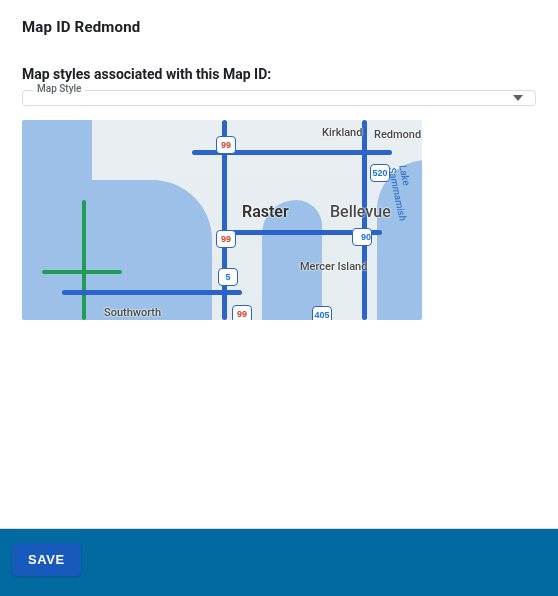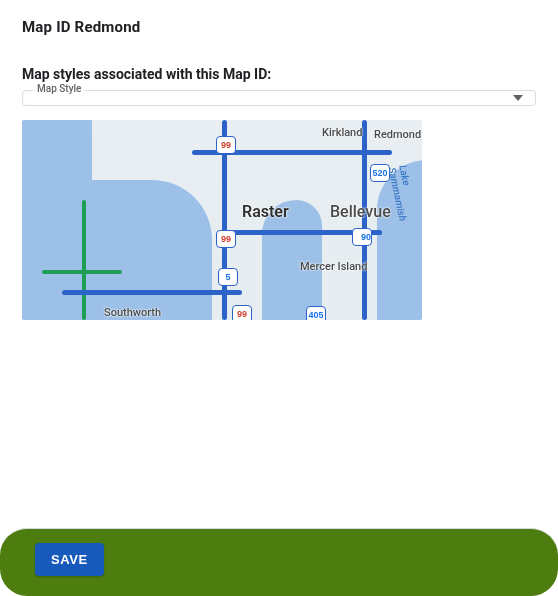--- a/index.html
+++ b/index.html
@@ -121,21 +121,21 @@
     color:#d23f31;
     font-weight:700;
     font-family:Arial,sans-serif;
   }
   .shield.blue{color:#1a73e8;}
   .s1{left:194px;top:16px;}
   .s2{left:194px;top:110px;}
   .s3{left:348px;top:44px;}
   .s4{left:330px;top:108px;text-align:right;}
   .s5{left:210px;top:185px;}
-  .s6{left:284px;top:186px;}
+  .s6{left:290px;top:186px;}
 
   .city-label{
     position:absolute;
     font-size:11px;
     color:#4a4a4a;
     font-weight:500;
     white-space:nowrap;
     text-shadow:0 0 2px #fff,0 0 2px #fff;
     padding-left:20px;
   }
@@ -147,23 +147,22 @@
     font-style:italic;
     font-weight:500;
     transform:rotate(78deg);
     transform-origin:left top;
   }
 
   .footer{
     position:absolute;
     left:0;right:0;bottom:0;
     border-top:1px solid var(--border);
-    padding:14px 22px 20px 35px;
-    background:#4d7c0f;
-    border-radius:27px;
+    padding:14px 22px 20px 12px;
+    background:#0369a1;
   }
   .save-btn{
     display:inline-block;
     background:var(--save);
     color:#fff;
     font-size:13px;
     font-weight:600;
     letter-spacing:.6px;
     border:none;
     border-radius:4px;

